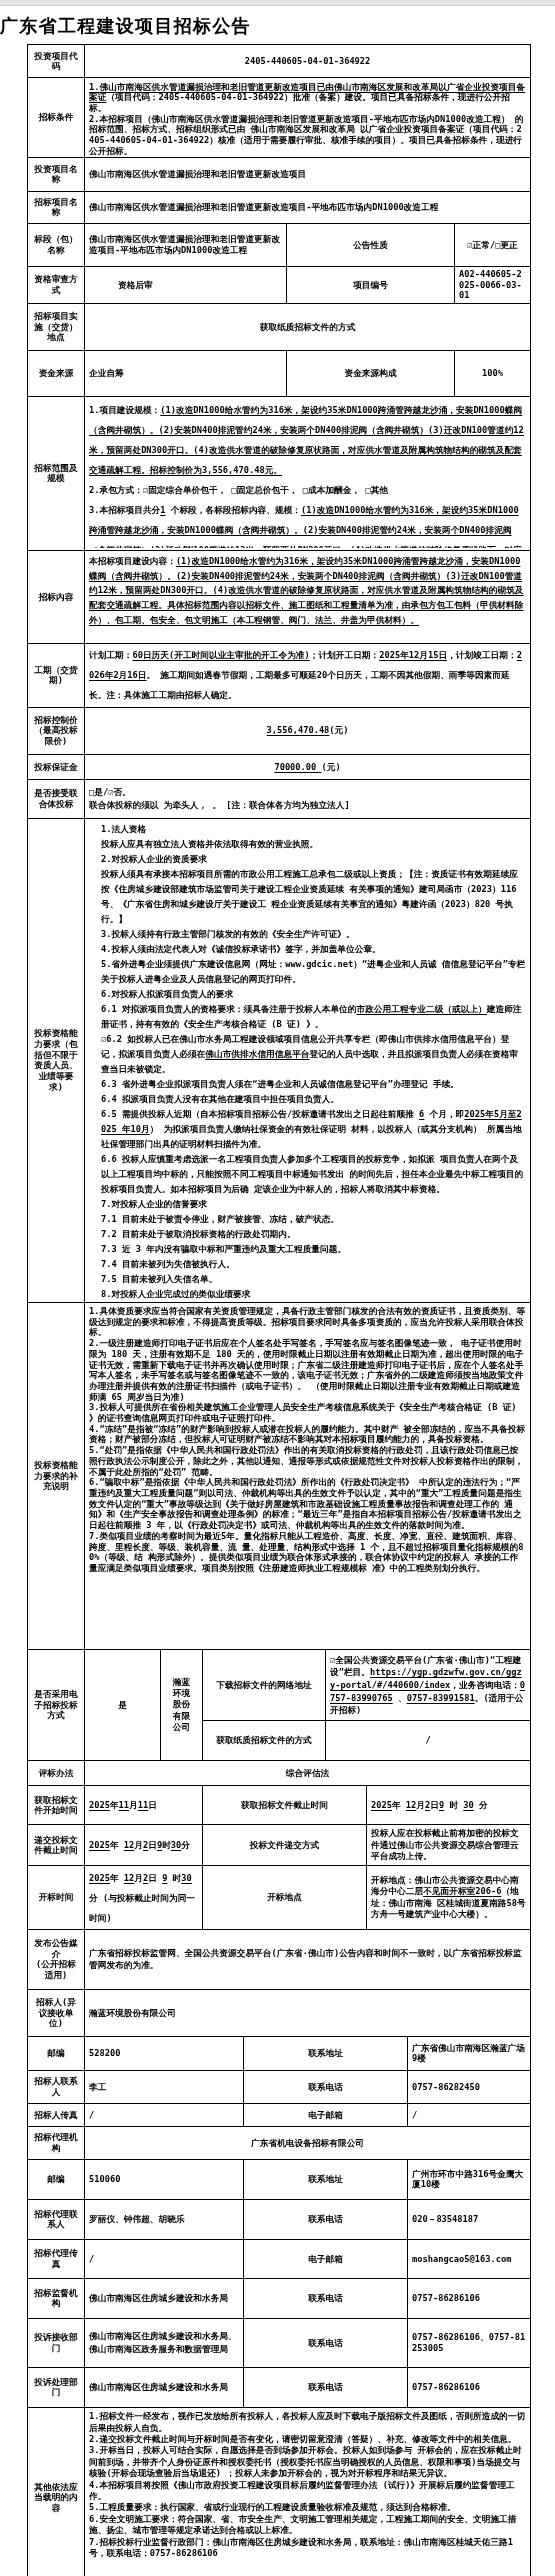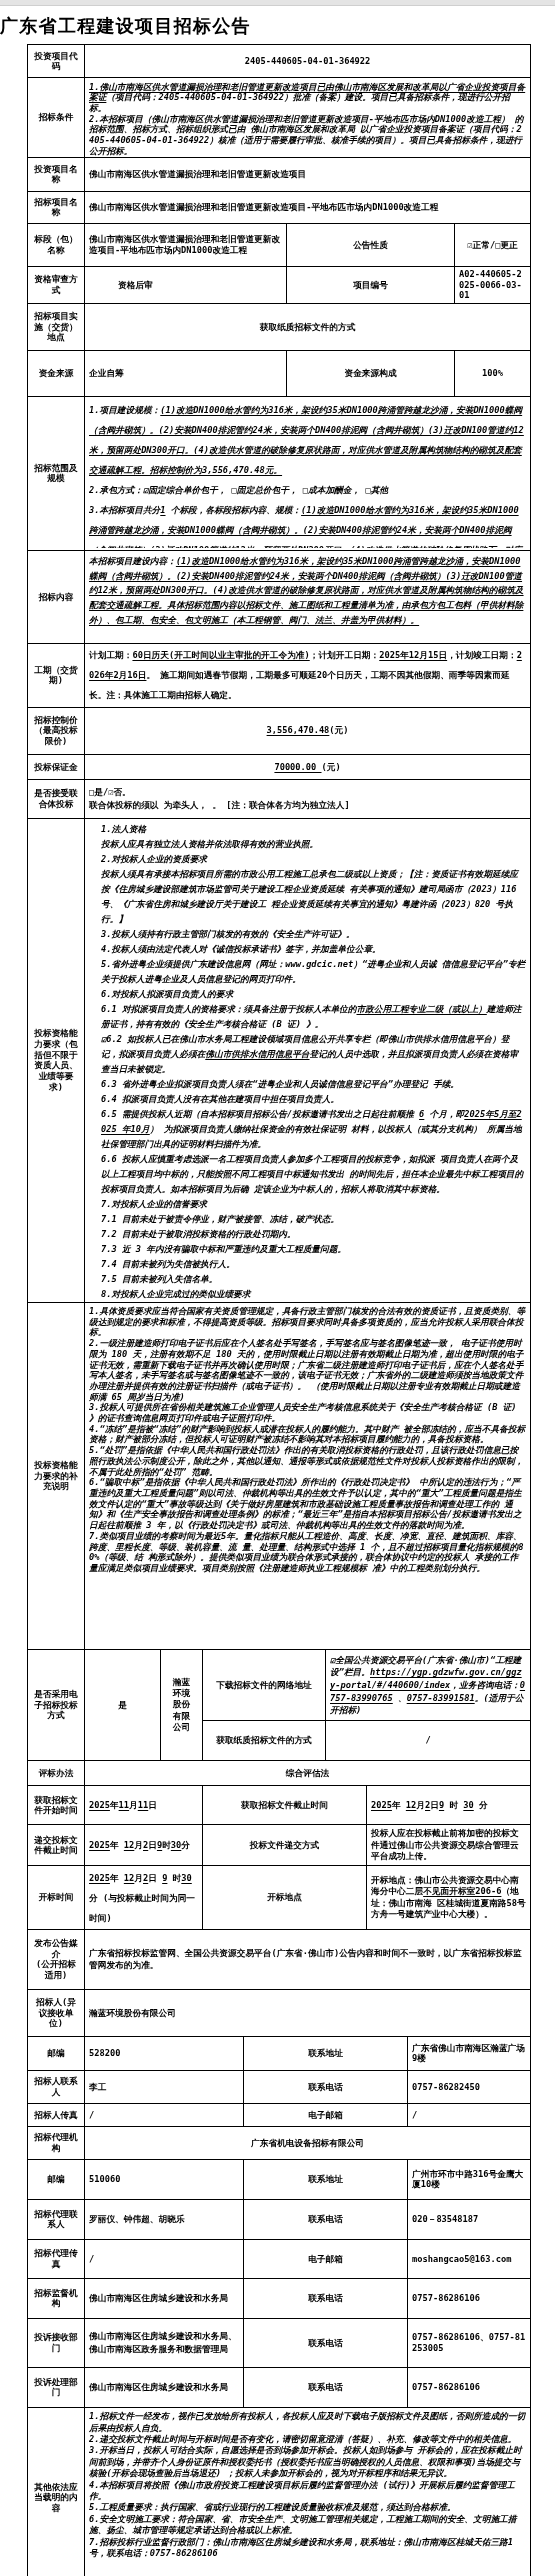--- a/index.html
+++ b/index.html
@@ -19,21 +19,21 @@
   }
   td{
     border:1.3px solid #000;
     font-size:8.7px;line-height:10.7px;
     padding:1.3px 4px;
     vertical-align:middle;
     white-space:pre-wrap;word-break:break-all;
   }
   .lbl{text-align:center;padding:1.3px 4.7px;}
   .ctr{text-align:center;margin-left:32px;}
-  .top{vertical-align:top;padding-top:3.3px;font-style:italic;}
+  .top{vertical-align:top;padding-top:3.3px;}
   .indent{padding-left:33px;}
   .lh17{line-height:11.4px;}
   .lh18{line-height:20px;margin-left:13px;}
   .lh19{line-height:12.7px;}
   .lh20{line-height:15px;padding-left:16px;}
   .lh22{line-height:14.7px;}
   .clip{overflow:hidden;}
   .vtxt{width:20px;margin:0 auto;line-height:11.4px;word-break:break-all;text-align:center;}
   u{text-decoration-thickness:1px;text-underline-offset:2px;}
   .strip{

